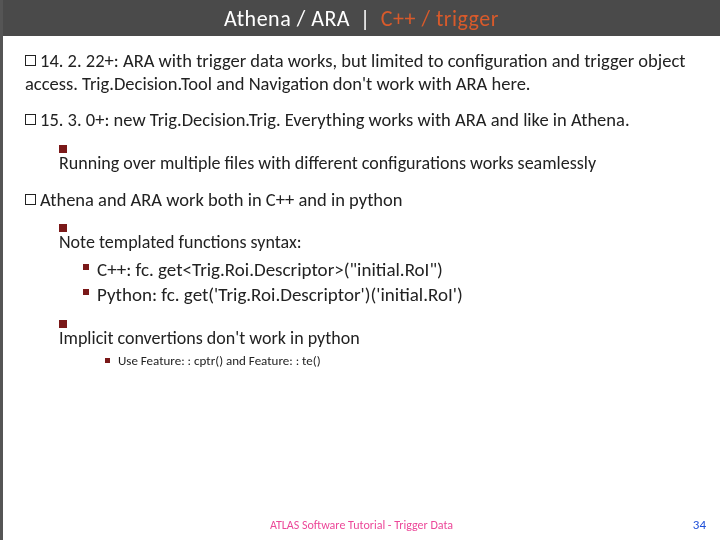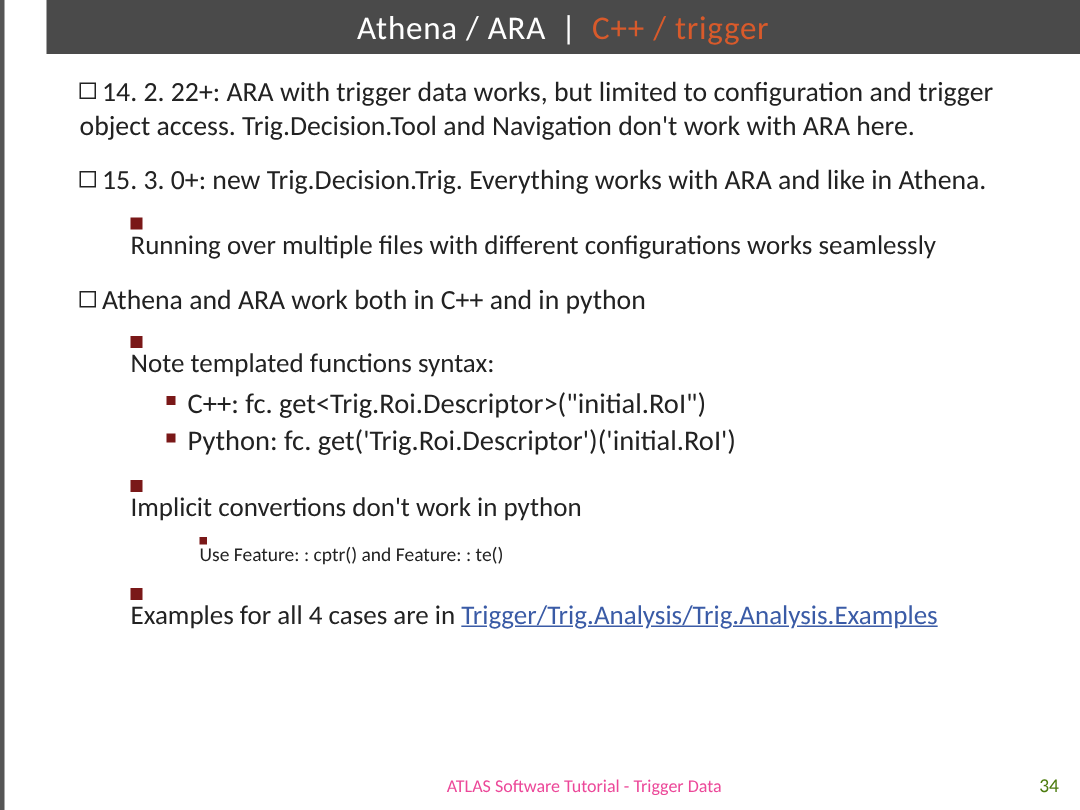--- a/index.html
+++ b/index.html
@@ -1,32 +1,32 @@
 <!DOCTYPE html>
 <html><head>
 <meta charset="utf-8">
 <style>
   * { margin: 0; padding: 0; box-sizing: border-box; }
   html, body { width: 720px; height: 540px; font-family: Calibri, "Segoe UI", sans-serif; background: #fff; color: #222; }
-  .slide { width: 720px; height: 540px; position: relative; display: flex; flex-direction: column; border-left: 3px solid #555; padding-left: 28px; }
+  .slide { width: 720px; height: 540px; position: relative; display: flex; flex-direction: column; border-left: 3px solid #555; }
   .title-bar { background: #4a4a4a; color: #fff; height: 36px; display: flex; align-items: center; justify-content: center; font-size: 22px; letter-spacing: 0.5px; }
   .title-bar .orange { color: #d85a2b; }
   .title-bar .sep { margin: 0 10px; }
   .content { padding: 14px 22px 0 22px; flex: 1; font-size: 18.5px; line-height: 1.22; }
   .b1 { margin-bottom: 14px; }
   .b1 .sq { display: inline-block; width: 11px; height: 11px; border: 1.5px solid #222; margin-right: 4px; position: relative; top: -1px; }
   .b2 { margin-left: 34px; margin-top: 6px; margin-bottom: 4px; font-size: 18px; display: flex; flex-direction: column; }
   .b2 .bsq { display: inline-block; width: 8px; height: 8px; background: #7a1818; margin-right: 10px; margin-top: 7px; flex-shrink: 0; }
   .b3 { margin-left: 58px; font-size: 19px; display: flex; margin-top: 2px; }
   .b3 .bsq3 { display: inline-block; width: 6px; height: 6px; background: #7a1818; margin-right: 8px; margin-top: 6px; flex-shrink: 0; }
-  .b4 { margin-left: 80px; font-size: 13px; display: flex; margin-top: 2px; flex-direction: column; }
+  .b4 { margin-left: 80px; font-size: 13px; display: flex; margin-top: 2px; }
   .b4 .bsq4 { display: inline-block; width: 5px; height: 5px; background: #7a1818; margin-right: 8px; margin-top: 5px; flex-shrink: 0; }
   .link { color: #3a5ba6; text-decoration: underline; }
   .footer { position: absolute; bottom: 8px; width: 100%; display: flex; justify-content: center; font-size: 12px; color: #ec4899; }
-  .page-num { position: absolute; right: 14px; bottom: 8px; font-size: 13px; color: #4d7c0f; }
+  .page-num { position: absolute; right: 14px; bottom: 8px; font-size: 13px; color: #1d4ed8; }
   .underline { }
   .bold { font-weight: 400; }
 </style>
 </head>
 <body>
 
 <div class="slide">
 
   <div class="title-bar">
     <span>Athena / ARA</span>
@@ -66,26 +66,20 @@
 
       <div class="b2">
         <span class="bsq"></span>
         <span>Implicit convertions don't work in python</span>
       </div>
       <div class="b4">
         <span class="bsq4"></span>
         <span>Use Feature: : cptr() and Feature: : te()</span>
       </div>
 
-      <div class="b2">
-        <span class="bsq"></span>
-        <span>
-          <span>Examples for all 4 cases are in </span><span class="link">Trigger/Trig.Analysis/Trig.Analysis.Examples</span>
-        </span>
-      </div>
 
     </div>
 
   </div>
 
   <div class="footer">ATLAS Software Tutorial - Trigger Data</div>
   <div class="page-num">34</div>
 
 </div>
 

